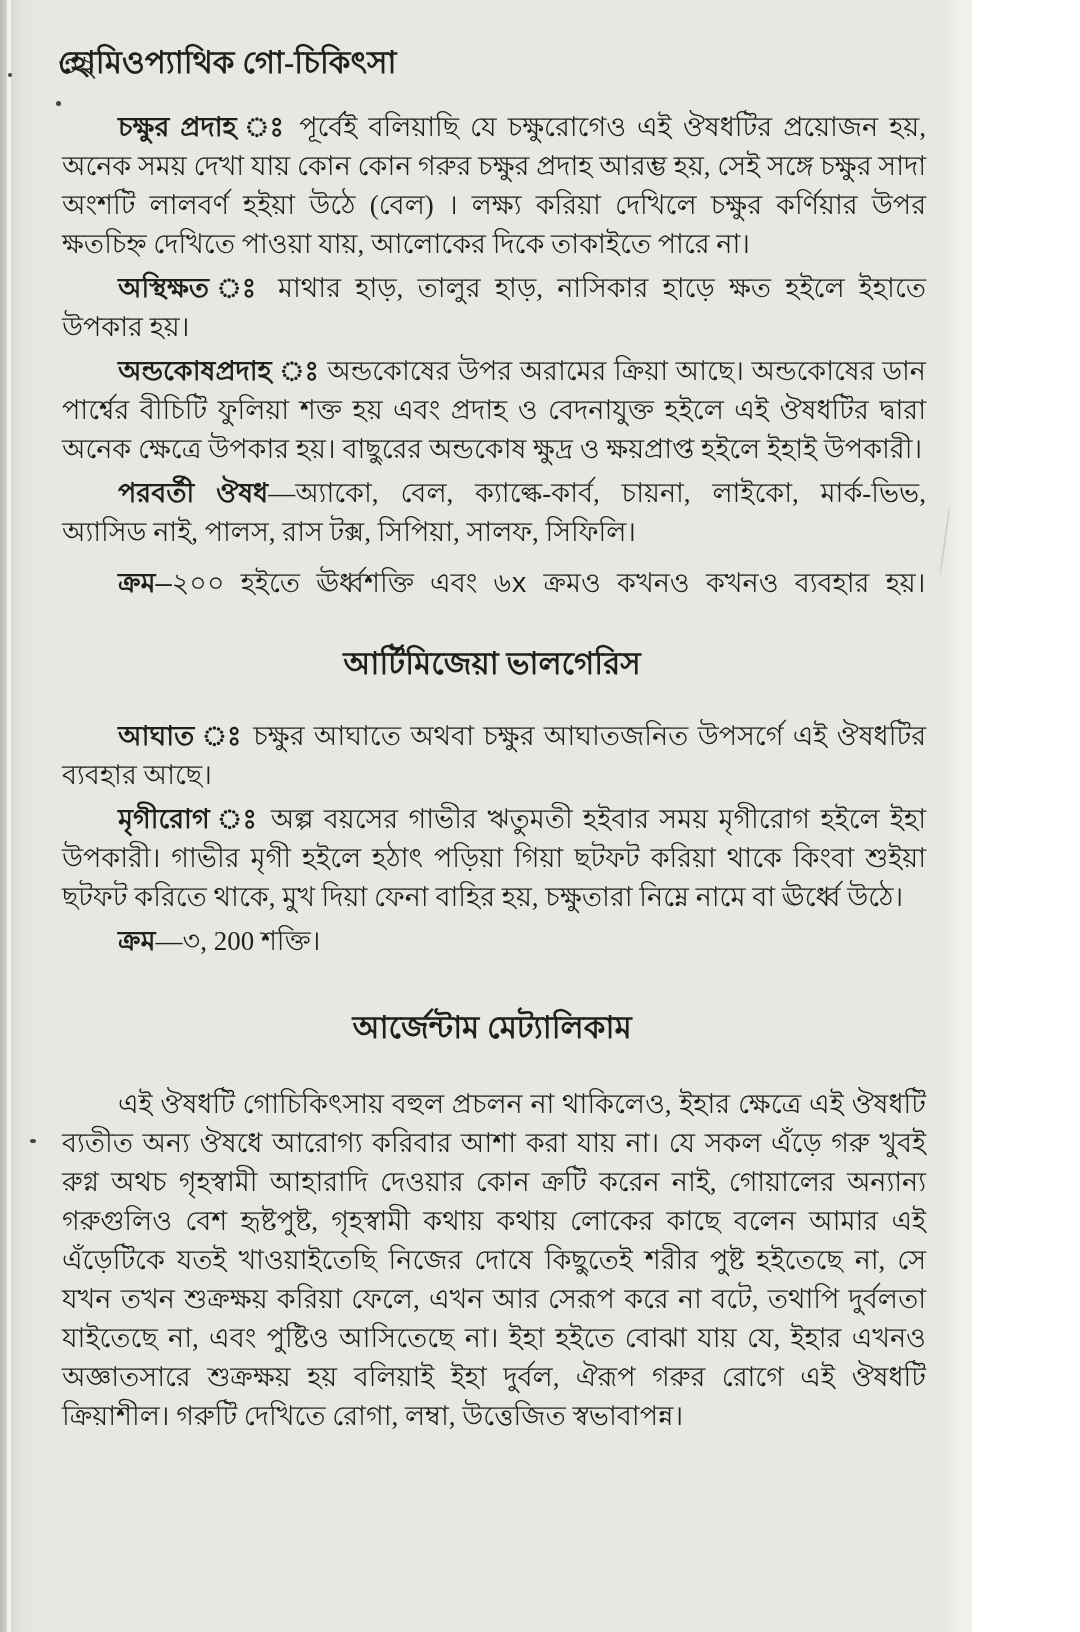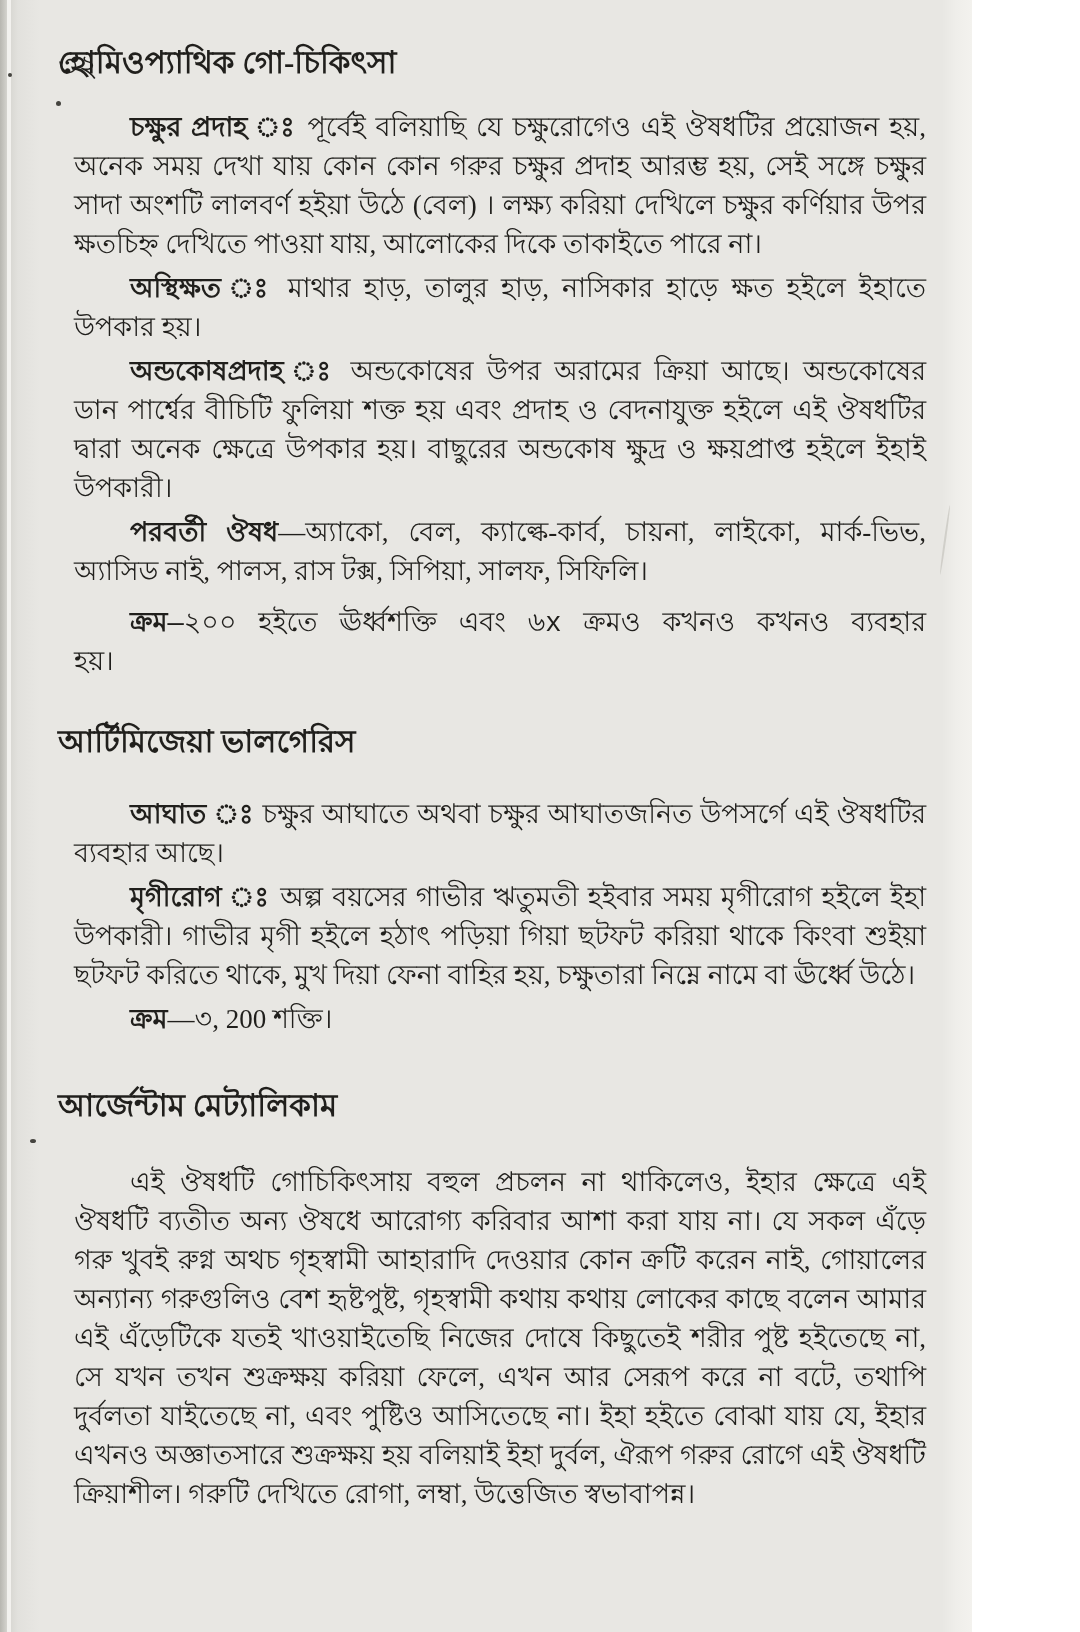--- a/index.html
+++ b/index.html
@@ -38,28 +38,28 @@
   }
   .header { position:relative; height:58px; margin-bottom:16px; }
   .page-number {
     position:absolute; left:0; top:8px;
     font-size:30px; letter-spacing:1px;
   }
   .doc-title {
     text-align:left; font-size:31px; font-weight:bold; padding-top:4px;
   }
   .para {
-    margin:0 0 5px 16px;
+    margin:0 0 5px 4px;
     font-size:27px; line-height:39px;
     text-align:justify; text-indent:56px;
   }
   .para .lead { font-weight:bold; }
   .para.gap-top { margin-top:14px;font-family:Liberation Mono, monospace; }
   .section-heading {
-    text-align:left; font-size:31px; font-weight:bold;
+    text-align:center; font-size:31px; font-weight:bold;
     margin:34px 0 26px 0;
   }
   .section-heading.second { margin:42px 0 30px 0; }
 </style>
 </head>
 <body>
 
 <div class="page">
   <div class="edge-left"></div>
   <div class="edge-left-line"></div>

